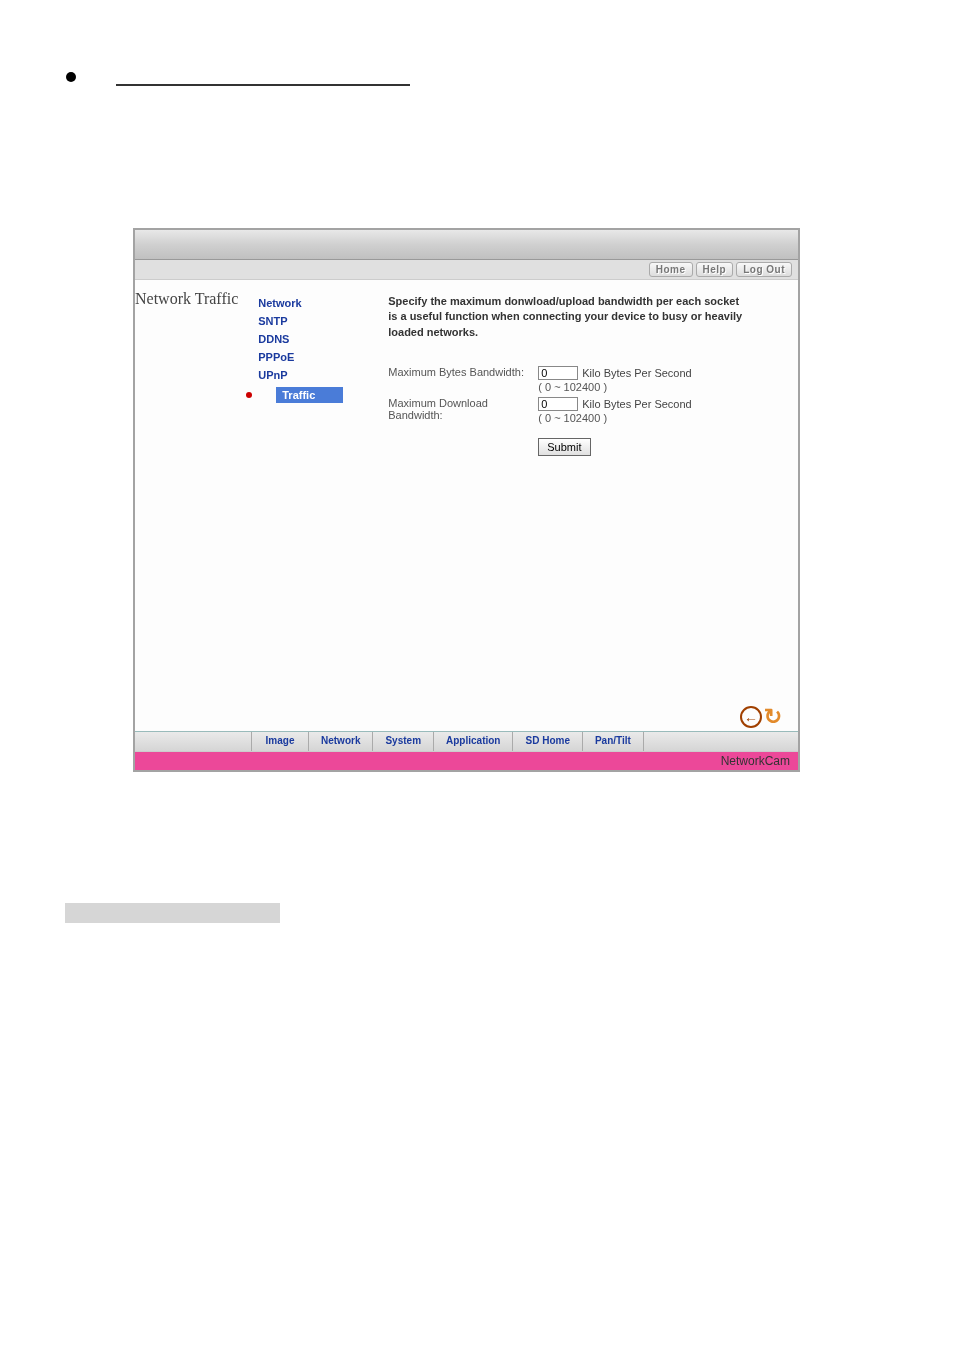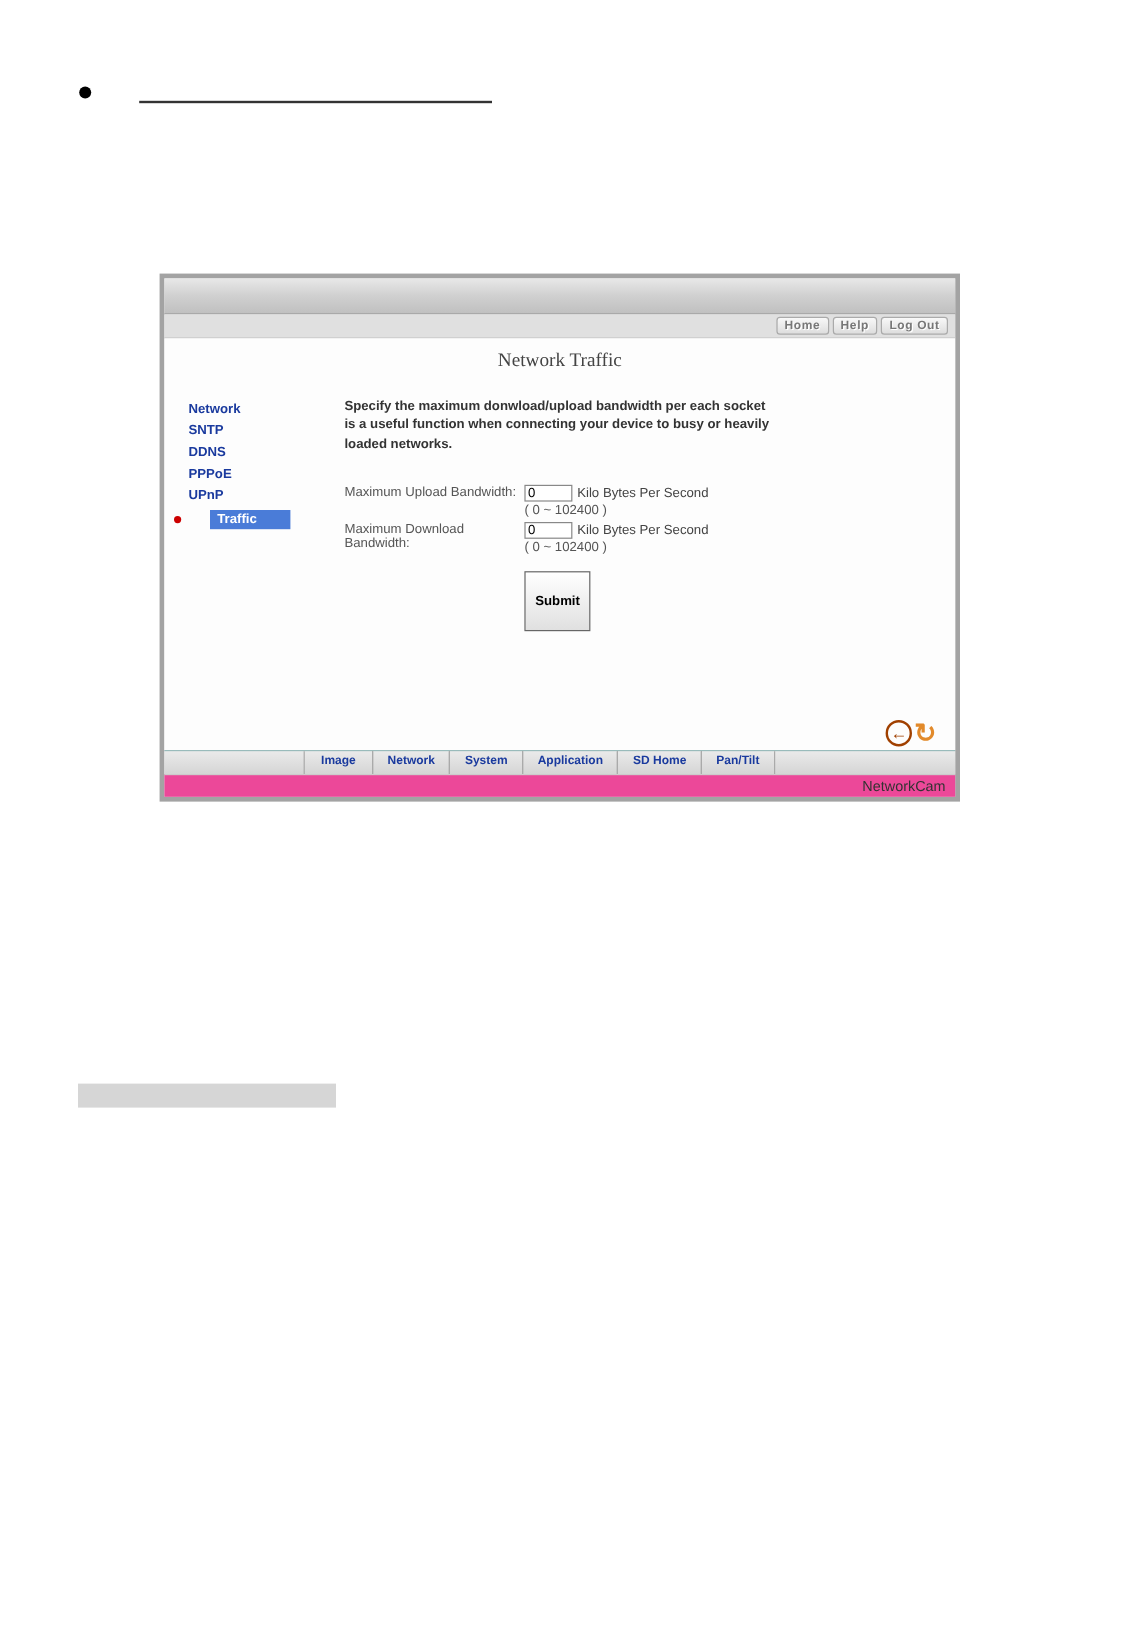--- a/index.html
+++ b/index.html
@@ -25,22 +25,22 @@
       left: 116px;
       width: 294px;
       height: 2px;
       background: #333;
     }
     .app-window {
       position: absolute;
       top: 228px;
       left: 133px;
       width: 667px;
-      height: 440px;
-      border: 4px solid #a3a3a3;
+      height: 544px;
+      border: 2px solid #a3a3a3;
       background: #f5f5f5;
       display: flex;
       flex-direction: column;
     }
     .top-gradient {
       height: 30px;
       background: linear-gradient(to bottom, #e8e8e8 0%, #d0d0d0 50%, #c0c0c0 100%);
       border-bottom: 1px solid #999;
     }
     .topbar {
@@ -62,21 +62,21 @@
       border: 1px solid #aaa;
       border-radius: 3px;
       background: linear-gradient(#f8f8f8, #ddd);
       cursor: pointer;
       letter-spacing: 0.5px;
     }
     .content-area {
       flex: 1;
       background: #fdfdfd;
       display: flex;
-      flex-direction: column;
+      flex-direction: row;
       position: relative;
     }
     .page-title {
       text-align: center;
       font-size: 16px;
       color: #444;
       padding: 10px 0 8px;
       font-family: Georgia, serif;
     }
     .main-row {
@@ -149,22 +149,22 @@
       font-size: 11px;
       padding: 0 2px;
       border: 1px solid #888;
     }
     .unit { color: #444; }
     .range { color: #555; margin-top: 1px; }
     .submit-btn {
       margin-top: 10px;
       margin-left: 150px;
       font-size: 11px;
-      font-weight: bold;
-      padding: 18px 8px;
+      font-weight: normal;
+      padding: 2px 8px;
       border: 1px solid #666;
       background: linear-gradient(#fff, #e0e0e0);
       cursor: pointer;
     }
     .footnote {
       color: #d00;
       font-weight: bold;
       font-size: 11px;
       margin-top: 50px;
     }
@@ -267,21 +267,21 @@
         <div class="sidebar-item active">
           <span class="side-bullet"></span>
           <span class="side-label">Traffic</span>
         </div>
       </div>
 
       <div class="panel">
         <div class="intro">Specify the maximum donwload/upload bandwidth per each socket is a useful function when connecting your device to busy or heavily loaded networks.</div>
 
         <div class="form-row">
-          <div class="form-label">Maximum Upload Bandwidth:</div>
+          <div class="form-label">Maximum Bytes Bandwidth:</div>
           <div class="form-field">
             <div class="field-line">
               <input type="text" value="0" style="">
               <span class="unit">Kilo Bytes Per Second</span>
             </div>
             <div class="range">( 0 ~ 102400 )</div>
           </div>
         </div>
 
         <div class="form-row">

